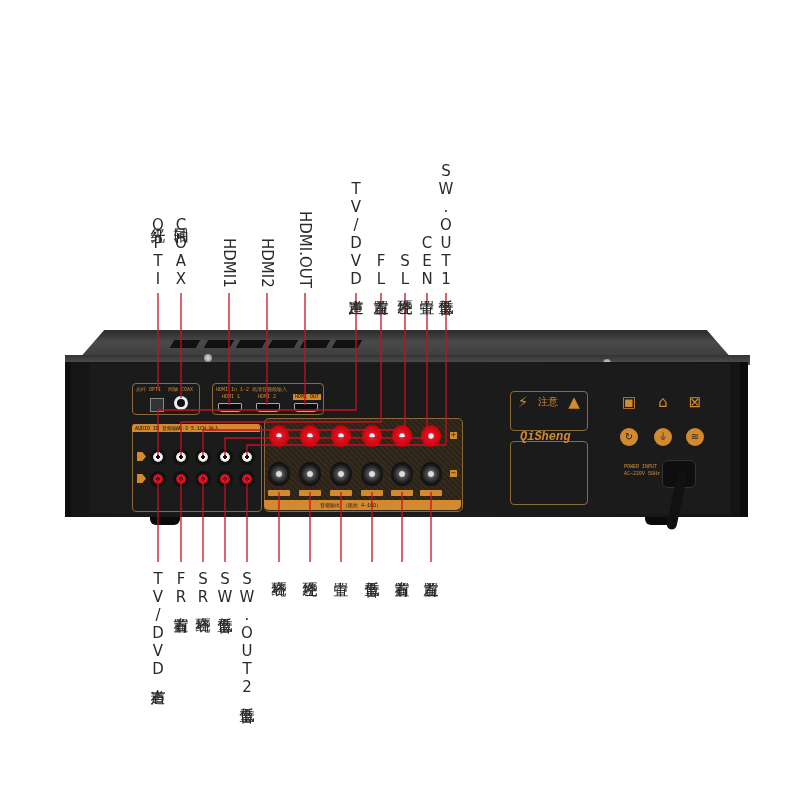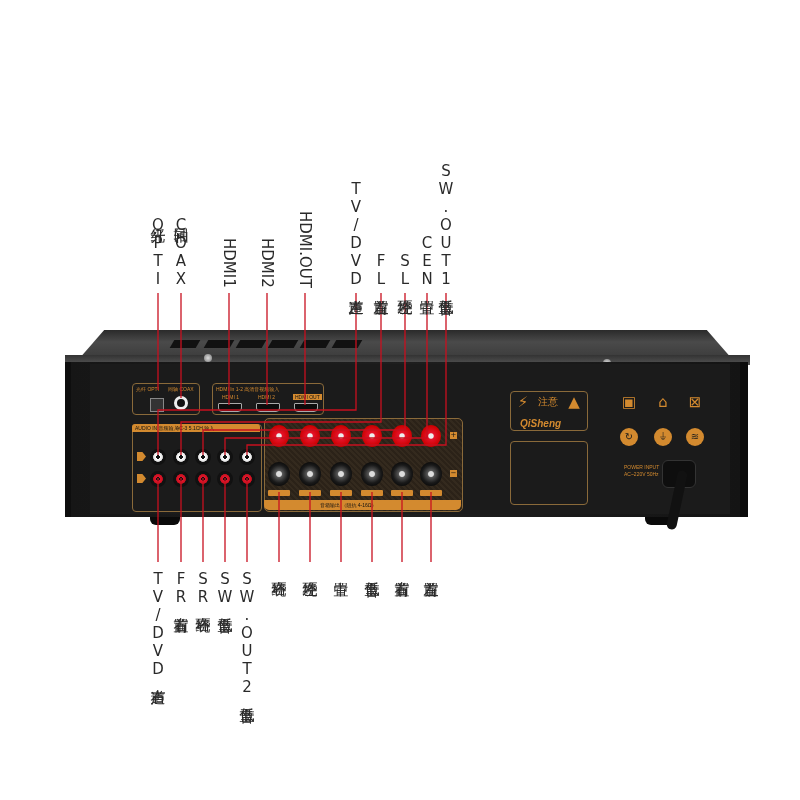--- a/index.html
+++ b/index.html
@@ -30,21 +30,21 @@
     .rca.white { background:radial-gradient(circle,#111 25%,#fff 30%,#ddd 70%,#222 72%); }
     .rca.red { background:radial-gradient(circle,#111 25%,#e0162b 30%,#c8101f 70%,#222 72%); }
     .post-red { position:absolute; width:20px; height:22px; border-radius:50%; background:radial-gradient(circle,#eee 15%,#e5132a 22%,#c00 70%,#600 90%); }
     .post-black { position:absolute; width:22px; height:24px; border-radius:50%; background:radial-gradient(circle,#ddd 15%,#555 22%,#1a1a1a 55%,#000 90%); }
     .speaker-panel { position:absolute; left:264px; top:418px; width:197px; height:92px; background:#3a2a1a; border:1px solid #8a6a3a; border-radius:5px; background-image:repeating-linear-gradient(45deg,#2b2218 0 2px,#342a1e 2px 4px); }
     .tag { position:absolute; width:22px; height:6px; background:#d38a2f; border-radius:1px; }
     .sign-icon { position:absolute; width:18px; height:18px; color:#d38a2f; font-size:15px; text-align:center; line-height:18px; }
     .circle-icon { position:absolute; width:18px; height:18px; border-radius:50%; background:#d38a2f; color:#1b1b1b; font-size:10px; text-align:center; line-height:18px; }
     .cord { position:absolute; left:672px; top:470px; width:10px; height:60px; background:#111; transform:rotate(12deg); border-radius:5px; }
     .plug { position:absolute; left:662px; top:460px; width:32px; height:26px; background:#0e0e0e; border:1px solid #333; border-radius:6px; }
-    .small-txt { position:absolute; color:#d38a2f; font-size:5px; font-family:Liberation Sans, sans-serif; white-space:nowrap; }
+    .small-txt { position:absolute; color:#d38a2f; font-size:5px; font-family:Liberation Mono, monospace; white-space:nowrap; }
     svg.lines { position:absolute; left:0; top:0; }
   </style>
 </head>
 <body>
 
 <div>
   <div class="top-lid"></div>
   <div class="top-vent" style="left:172px"></div>
   <div class="top-vent" style="left:206px"></div>
   <div class="top-vent" style="left:238px"></div>
@@ -117,21 +117,21 @@
   <div class="tag" style="left:330px;top:490px"></div>
   <div class="tag" style="left:361px;top:490px"></div>
   <div class="tag" style="left:391px;top:490px"></div>
   <div class="tag" style="left:420px;top:490px"></div>
 
   <div class="box-outline" style="left:510px;top:391px;width:76px;height:38px"></div>
   <div class="sign-icon" style="left:514px;top:393px">⚡</div>
   <span class="small-txt" style="left:538px;top:395px;font-size:10px">注意</span>
   <div class="sign-icon" style="left:565px;top:393px">▲</div>
   <div class="box-outline" style="left:510px;top:441px;width:76px;height:62px"></div>
-  <span class="small-txt" style="left:520px;top:418px;font-size:10px;font-style:italic;font-weight:bold">QiSheng</span>
+  <span class="small-txt" style="left:520px;top:430px;font-size:12px;font-style:italic;font-weight:bold">QiSheng</span>
 
   <div class="sign-icon" style="left:620px;top:393px">▣</div>
   <div class="sign-icon" style="left:654px;top:393px">⌂</div>
   <div class="sign-icon" style="left:686px;top:393px">⊠</div>
   <div class="circle-icon" style="left:620px;top:428px">↻</div>
   <div class="circle-icon" style="left:654px;top:428px">⏚</div>
   <div class="circle-icon" style="left:686px;top:428px">≋</div>
 
   <span class="small-txt" style="left:624px;top:464px">POWER INPUT</span>
   <span class="small-txt" style="left:624px;top:471px">AC~220V 50Hz</span>

